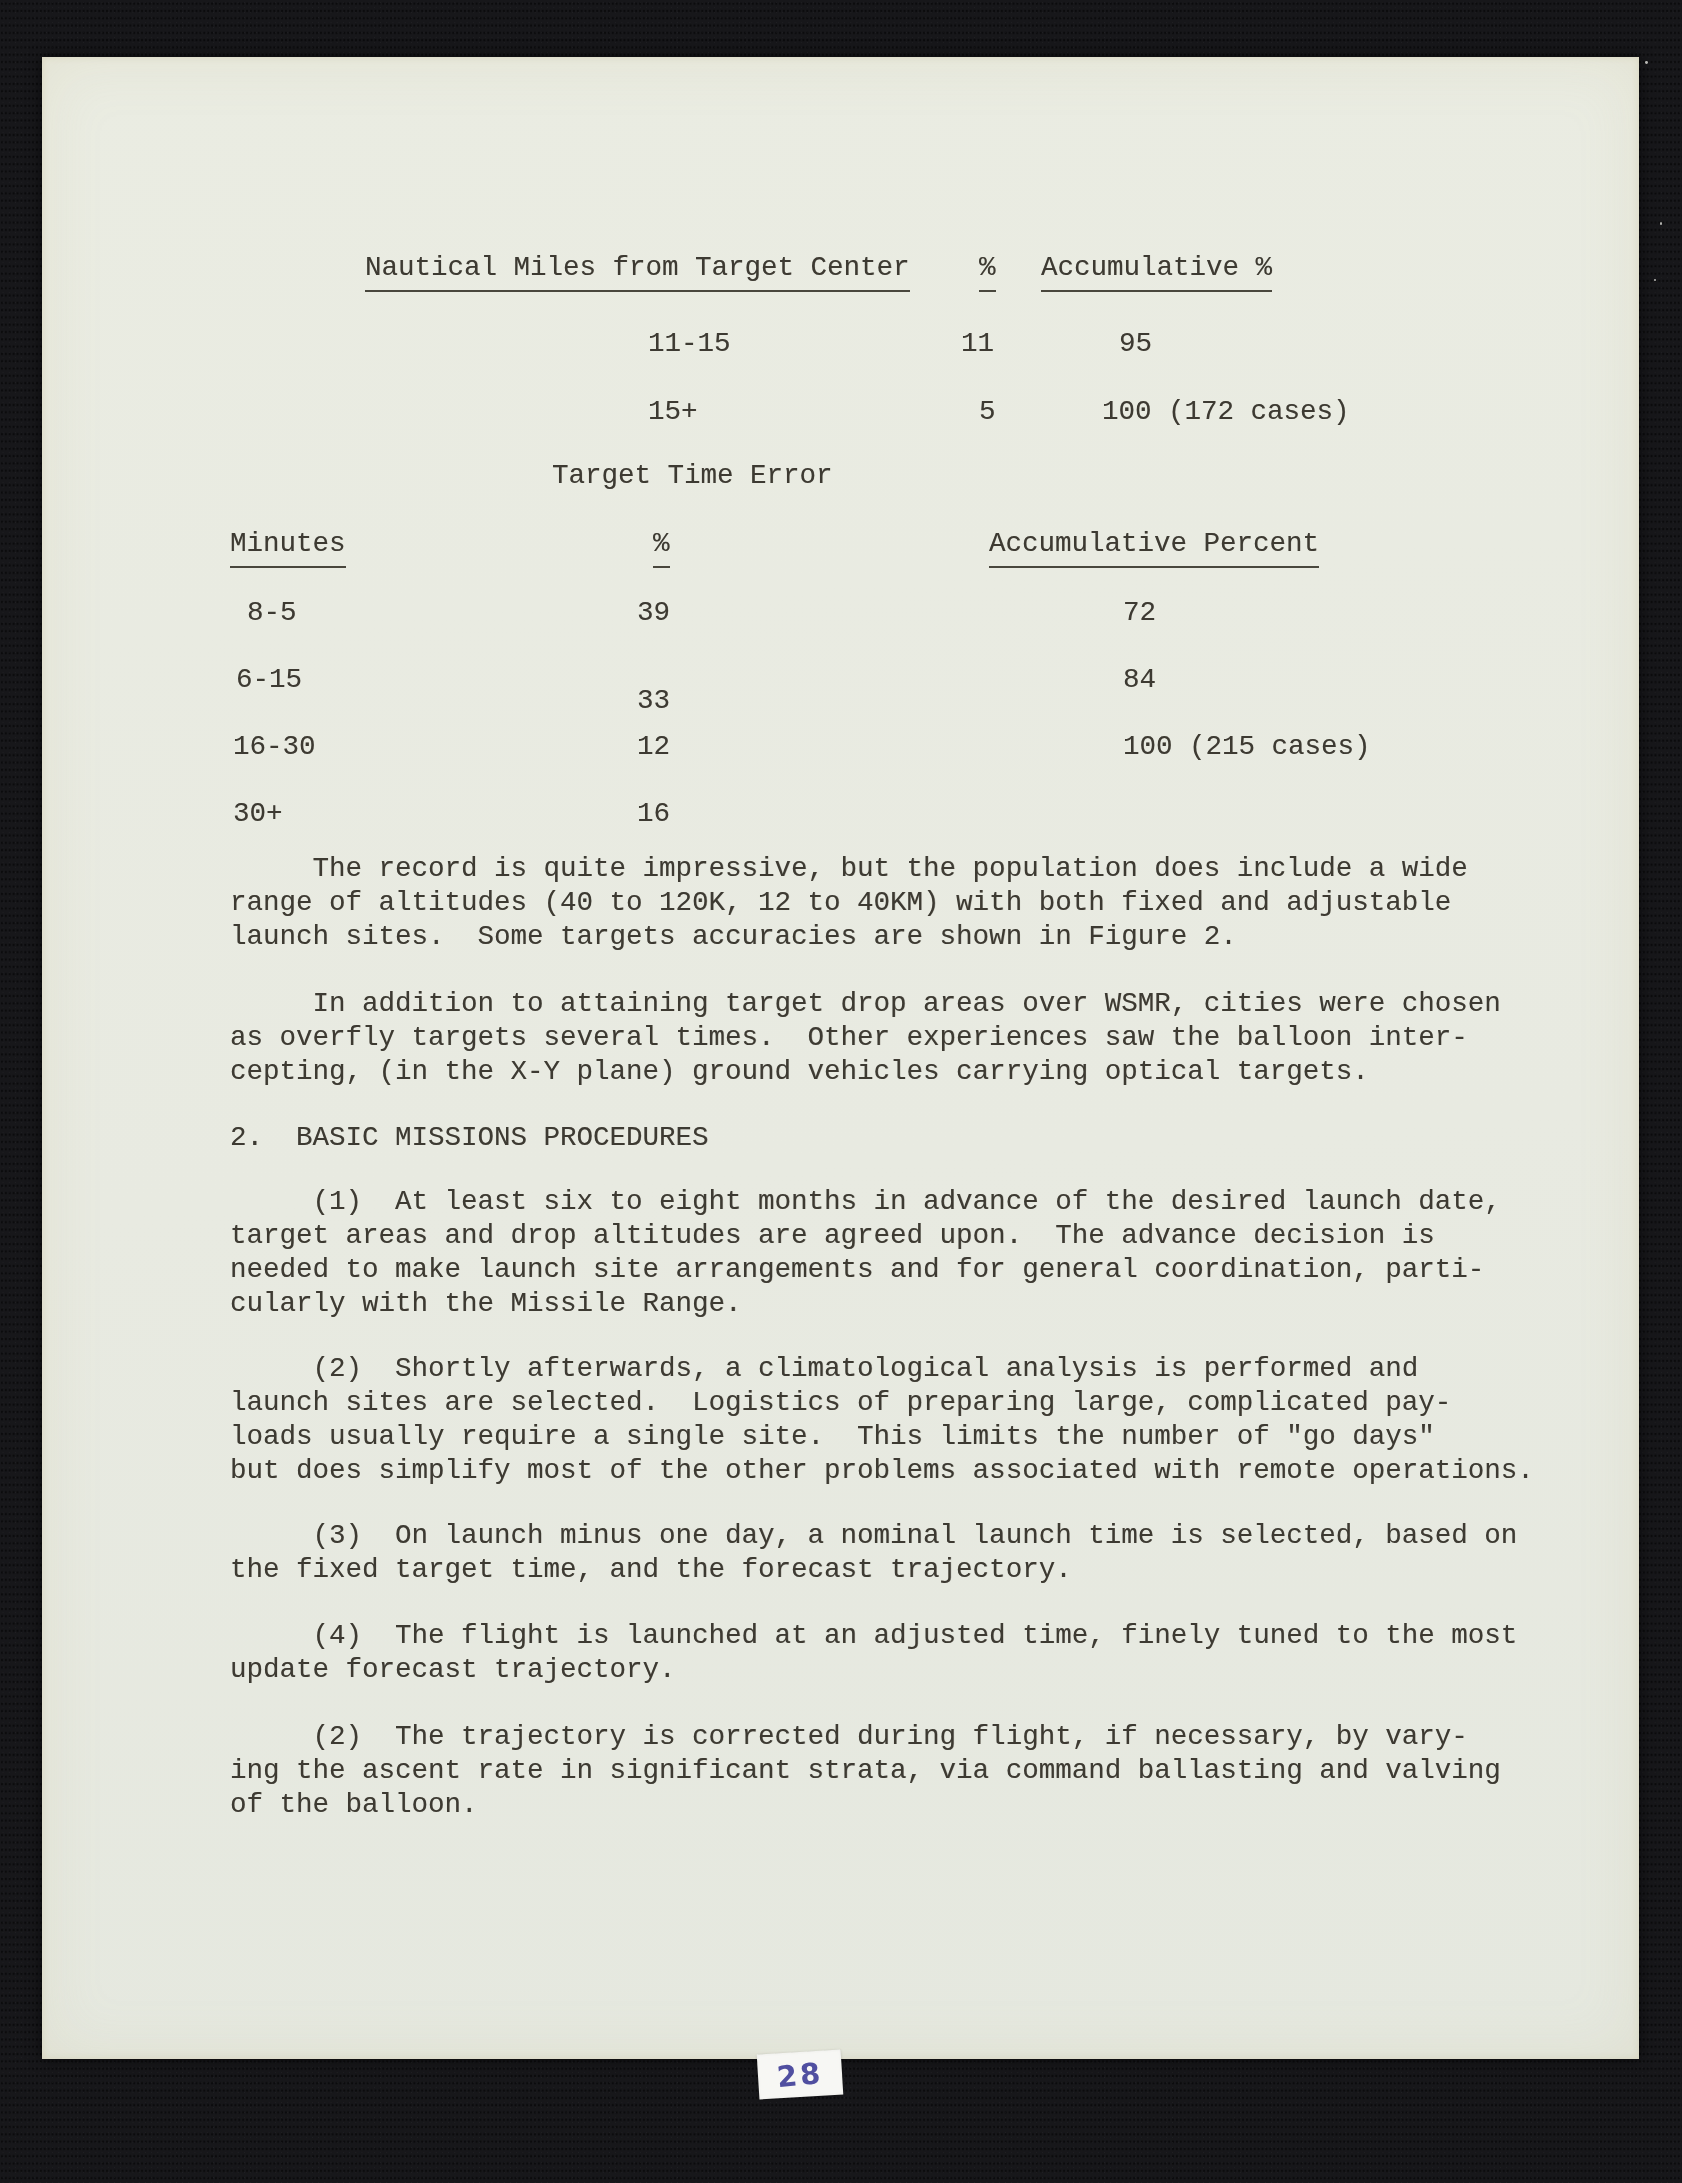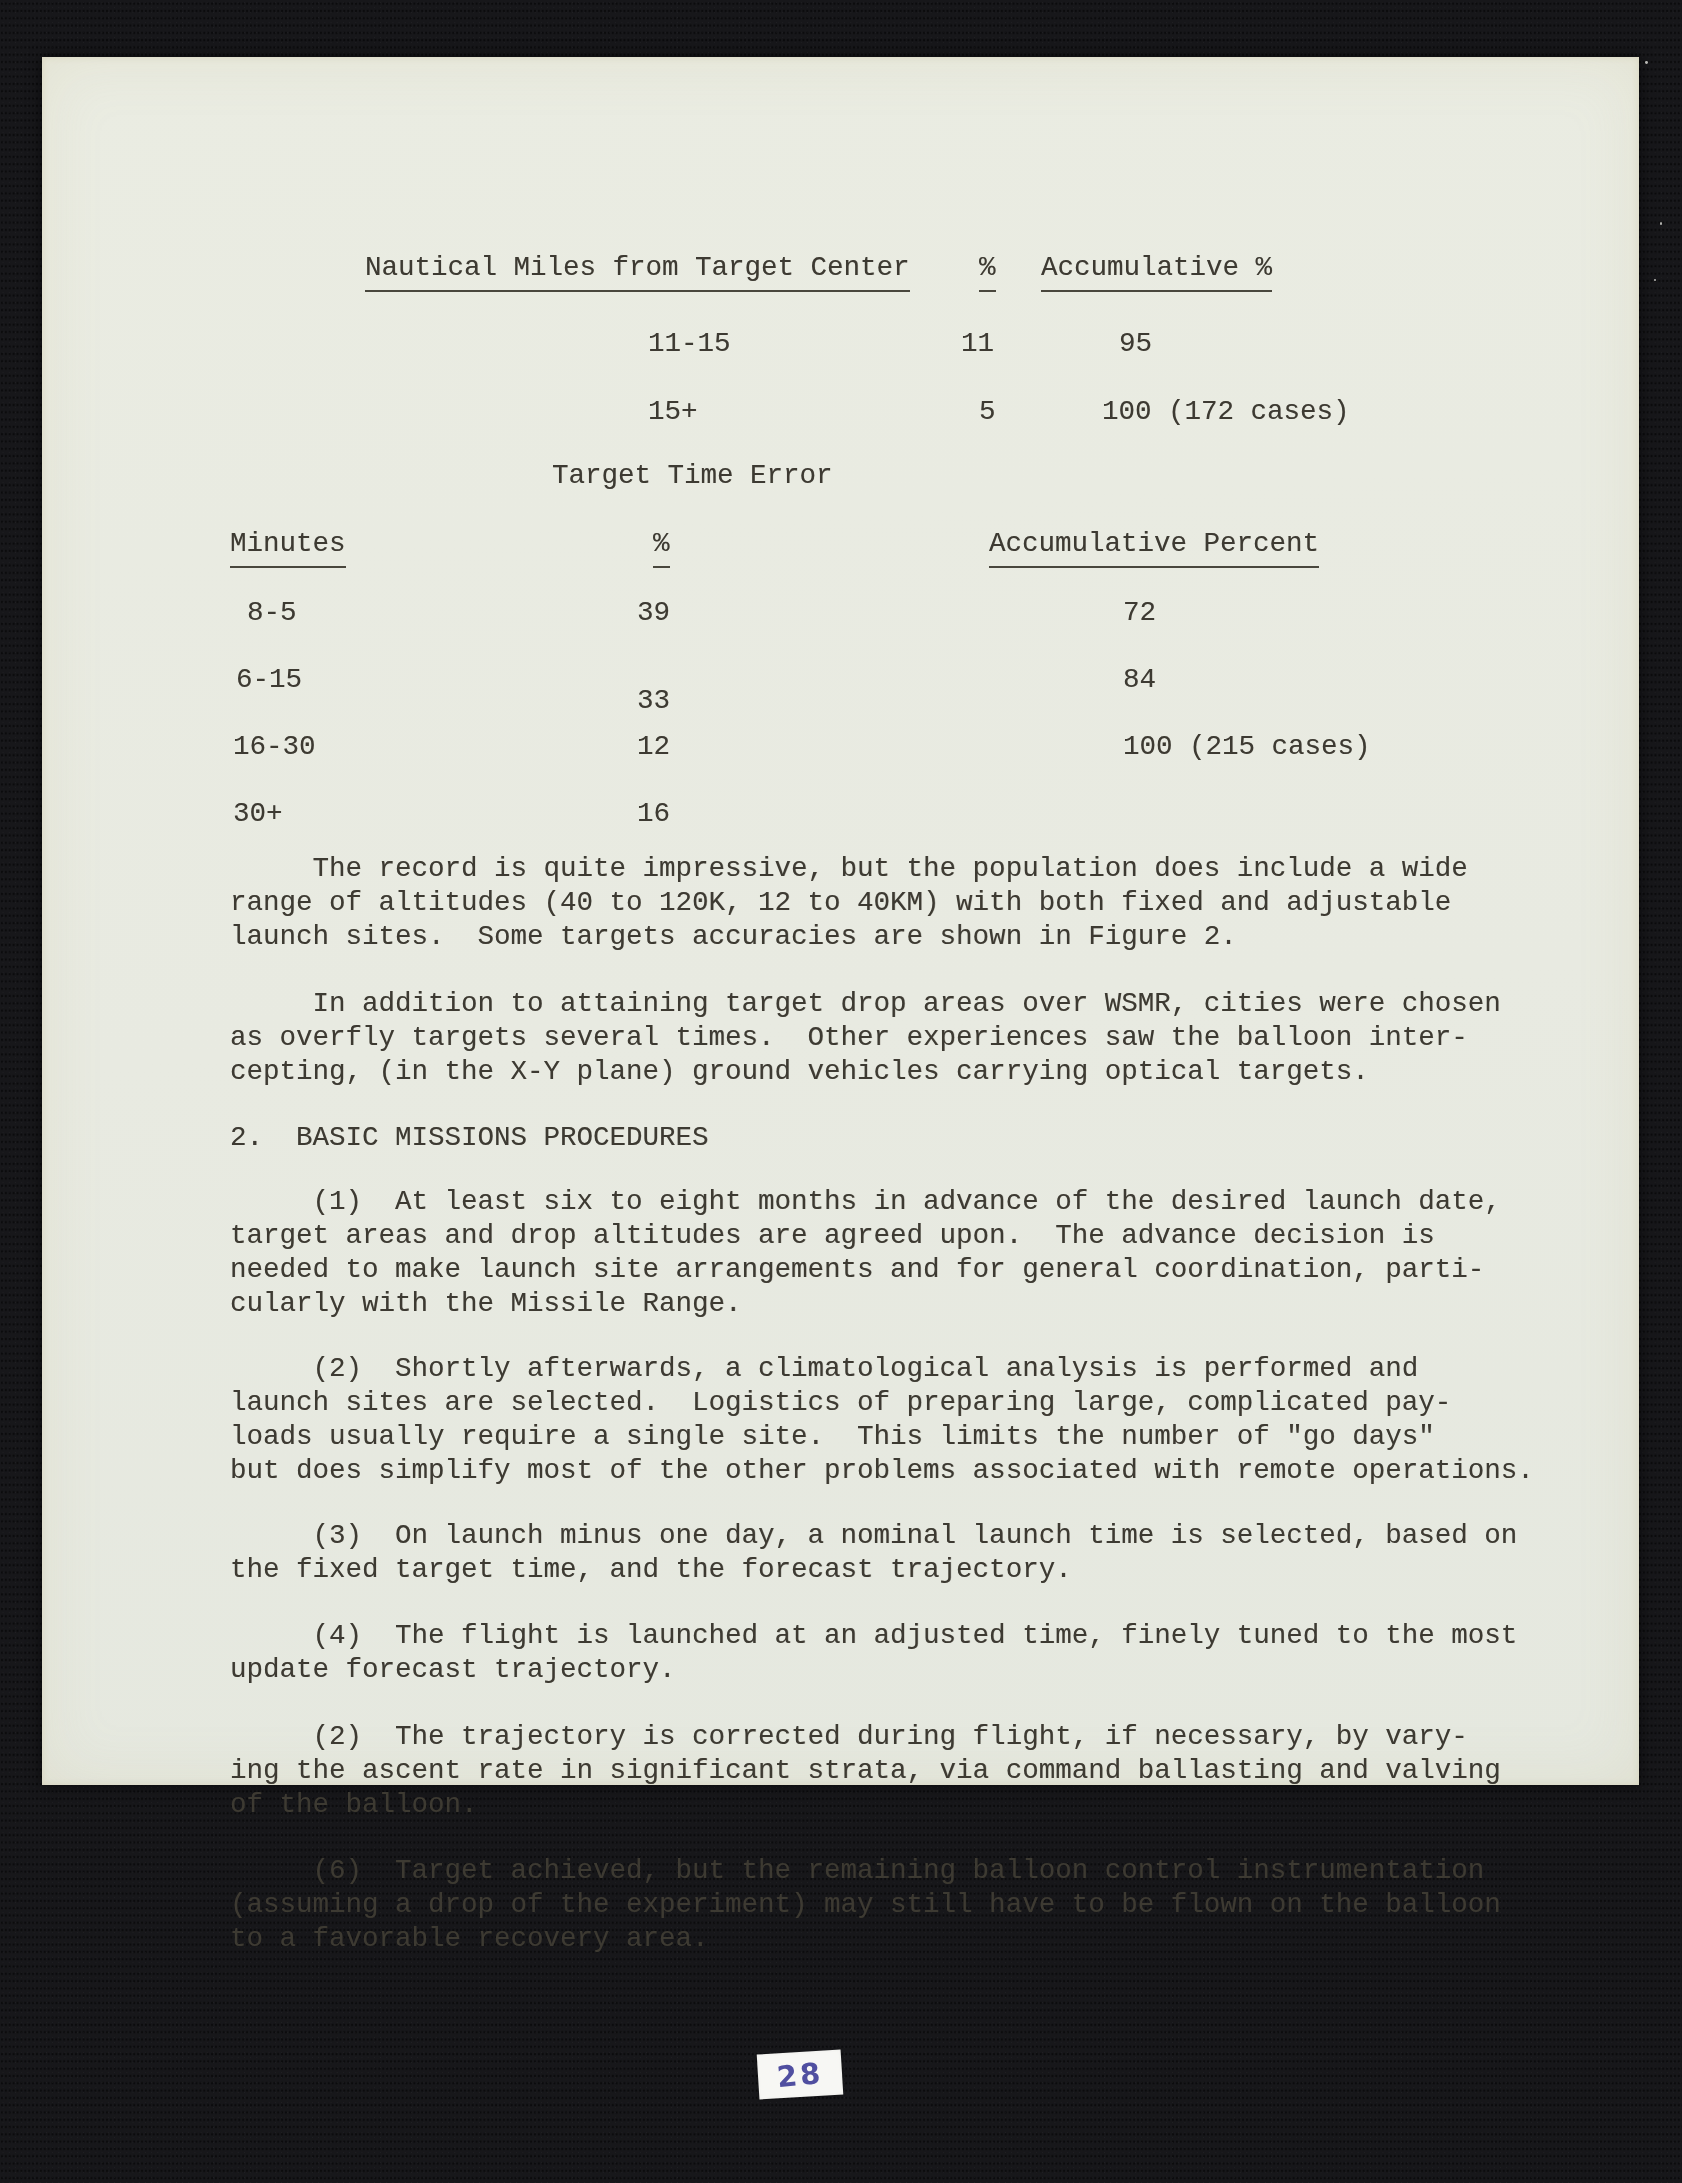--- a/index.html
+++ b/index.html
@@ -6,21 +6,21 @@
   .page {
     position:relative; width:1682px; height:2183px;
     background-color:#17171a;
     background-image: radial-gradient(rgba(255,255,255,0.035) 0.7px, transparent 0.7px),
                       radial-gradient(rgba(0,0,0,0.5) 0.8px, transparent 0.9px);
     background-size: 6.2px 5px, 3.9px 7.3px;
     overflow:hidden;
     font-family:"Liberation Mono", monospace;
   }
   .paper {
-    position:absolute; left:42px; top:57px; width:1597px; height:1728px;
+    position:absolute; left:42px; top:57px; width:1597px; height:2002px;
     background: linear-gradient(176deg, #eaece2 0%, #e8eae1 55%, #e5e8df 100%);
     box-shadow: inset 0 0 62px rgba(190,175,120,0.15),
                 inset 0 0 7.9px rgba(170,150,90,0.20),
                 0 0 12.3px rgba(0,0,0,0.65);
   }
   .tx {
     position:absolute;
     font-family:"Liberation Mono", monospace;
     font-size:27.5px; line-height:34px;
     color:#3d3a32;
@@ -96,23 +96,20 @@
 launch sites are selected.  Logistics of preparing large, complicated pay-
 loads usually require a single site.  This limits the number of "go days"
 but does simplify most of the other problems associated with remote operations.</div>
     <div class="tx" style="left:188px; top:1462px;">     (3)  On launch minus one day, a nominal launch time is selected, based on
 the fixed target time, and the forecast trajectory.</div>
     <div class="tx" style="left:188px; top:1562px;">     (4)  The flight is launched at an adjusted time, finely tuned to the most
 update forecast trajectory.</div>
     <div class="tx" style="left:188px; top:1663px;">     (2)  The trajectory is corrected during flight, if necessary, by vary-
 ing the ascent rate in significant strata, via command ballasting and valving
 of the balloon.</div>
-    <div class="tx" style="left:188px; top:1797px;">     (6)  Target achieved, but the remaining balloon control instrumentation
-(assuming a drop of the experiment) may still have to be flown on the balloon
-to a favorable recovery area.</div>
 
     <div class="sticker">
       <span class="sticker-num">28</span>
     </div>
 
   </div>
 
   <div class="speck" style="left:1645px; top:61px;  width:2.8px; height:2.8px;"></div>
   <div class="speck" style="left:1660px; top:222px;  width:2.2px; height:3.4px;"></div>
   <div class="speck" style="left:1654px; top:279px;  width:2.2px; height:2.2px;"></div>

